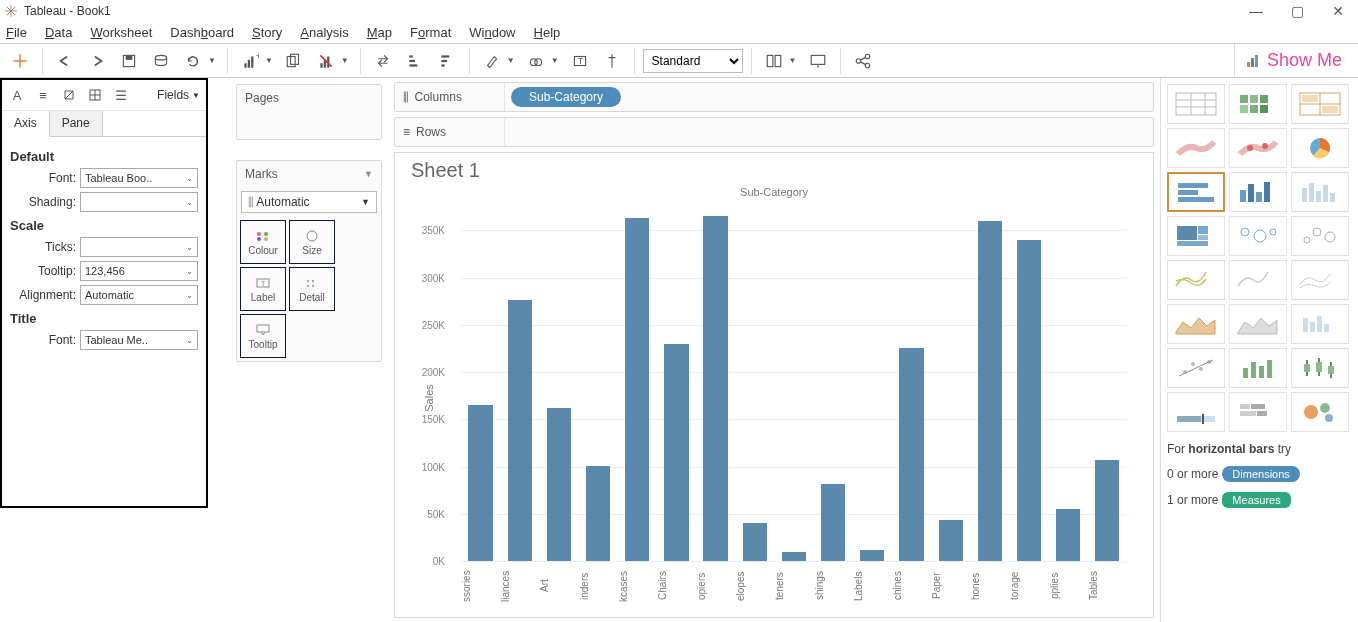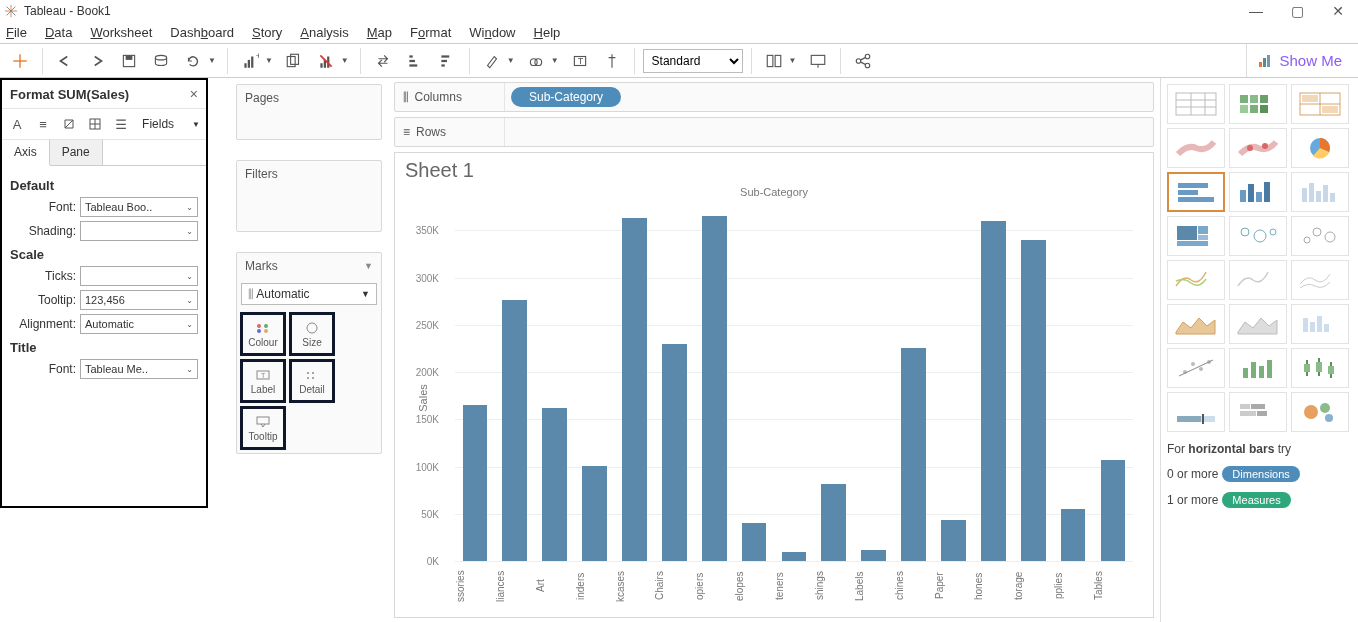--- a/index.html
+++ b/index.html
@@ -15,78 +15,78 @@
 .menubar span u { text-decoration: underline; }
 
 .toolbar { height: 34px; border-bottom: 1px solid #ccc; display:flex; align-items:center; padding: 0 6px; gap:4px;}
 .tsep { width:1px; height: 26px; background:#ddd; margin: 0 4px; }
 .tbtn { width:28px; height:26px; display:flex; align-items:center; justify-content:center; border-radius:2px; cursor:pointer; color:#555;}
 .tbtn svg { width:18px; height:18px; }
 .tdrop { display:flex; align-items:center;}
 .tdrop .caret { font-size:8px; margin-left:-2px; color:#555; padding:0 3px;}
 .fitselect { width:100px; height:24px; border:1px solid #bbb; background:#fff; font-size:12px; padding: 2px 4px;}
 .showme { margin-left:auto; display:flex; align-items:center; gap:6px; padding: 4px 10px; cursor:pointer; border-left:1px solid #ddd; height:100%;}
-.showme-text { font-size:15px; color:#8b5cf6;}
+.showme-text { font-size:18px; color:#ec4899;}
 
 .main { display:flex; height: calc(622px - 22px - 22px - 34px); }
 .format-panel { width: 208px; border: 2px solid #000; height: 430px; margin: 0; background:#fff; display:flex; flex-direction:column;}
 .fp-header { display:flex; align-items:center; padding: 6px 8px; border-bottom:1px solid #e5e5e5;}
 .fp-title { font-size: 13px; font-weight:600; color:#333;}
 .fp-close { margin-left:auto; cursor:pointer; color:#666; font-size:14px;}
 .fp-iconrow { display:flex; align-items:center; padding: 6px 6px; gap:8px; border-bottom:1px solid #e5e5e5;}
 .fp-iconrow .fpicon { width:18px; height:18px; display:flex; align-items:center; justify-content:center; color:#555; cursor:pointer; font-size:13px;}
-.fp-fields { margin-left:auto; font-size:12px; color:#333; cursor:pointer; display:flex; align-items:center; gap:18px;}
+.fp-fields { margin-left:auto; font-size:12px; color:#333; cursor:pointer; display:flex; align-items:center; gap:3px;}
 .fp-tabs { display:flex; border-bottom:1px solid #ccc; }
 .fp-tab { padding: 5px 12px; font-size:12px; cursor:pointer; border-right:1px solid #ccc;}
 .fp-tab.active { background:#fff; border-bottom: 2px solid #fff; margin-bottom:-1px; font-weight:500;}
 .fp-tab.inactive { background:#f0f0f0;}
 .fp-body { padding: 6px 8px; }
 .fp-section { font-weight:700; font-size:13px; margin: 6px 0 4px; }
 .fp-row { display:flex; align-items:center; margin: 4px 0; }
 .fp-label { width: 70px; text-align:right; font-size:12px; padding-right: 4px;}
 .fp-input { flex:1; height:20px; border:1px solid #aaa; background:#fff; padding: 0 4px; font-size:11px; display:flex; align-items:center;justify-content:space-between;}
 .fp-input .sel-caret{font-size:8px;color:#555;}
 
 .shelves-col { width: 158px; display:flex; flex-direction:column; gap:20px; padding: 6px; margin-left: 22px;}
 .shelf { border:1px solid #d8d8d8; border-radius:2px; background:#fafafa; }
 .shelf-h { padding: 6px 8px; font-size:12px; color:#555; display:flex; align-items:center; justify-content:space-between;}
 .marks-type { margin: 4px; border:1px solid #bbb; background:#fff; font-size:12px; height:22px; display:flex; align-items:center; padding:0 6px; justify-content:space-between;}
 .marks-grid { display:flex; flex-wrap:wrap; gap:3px; padding:3px;}
-.mark-cell { width:46px; height:44px; border:3px solid #0f172a; display:flex; flex-direction:column; align-items:center; justify-content:center; gap:2px; font-size:10px; color:#555; cursor:pointer;}
+.mark-cell { width:46px; height:44px; border:1px solid #0f172a; display:flex; flex-direction:column; align-items:center; justify-content:center; gap:2px; font-size:10px; color:#555; cursor:pointer;}
 .mark-cell svg { width:18px; height:14px;}
 
 .center-col { flex:1; display:flex; flex-direction:column; padding: 4px 6px; min-width:0;}
 .pill-row { display:flex; align-items:center; border:1px solid #d8d8d8; border-radius:2px; height:30px; margin-bottom:5px; background:#fafafa;}
 .pill-row-label { width:110px; padding:0 8px; font-size:12px; color:#555; display:flex; align-items:center; gap:6px; border-right:1px solid #e5e5e5; height:100%;}
 .pill-row-body { flex:1; padding: 0 6px;}
 .pill { display:inline-block; padding: 3px 18px; border-radius:12px; color:#fff; font-size:12px;}
 .pill.blue { background:#4e8cba;}
 .pill.green { background:#2fa77d;}
-.sheet-area { flex:1; border:1px solid #d8d8d8; background:#fff; padding: 6px 10px; min-height:0; display:flex; flex-direction:column;}
+.sheet-area { flex:1; border:1px solid #d8d8d8; background:#fff; padding: 6px 16px; min-height:0; display:flex; flex-direction:column;}
 .sheet-title { font-size:20px; color:#666; margin-bottom:2px;}
 .chart-wrap { flex:1; position:relative; }
 .axis-title-top { text-align:center; font-size:11px; color:#777; margin: 2px 0;}
 .y-axis-label { position:absolute; left:4px; top:50%; transform: translateY(-50%) rotate(-90deg); font-size:11px; color:#777; transform-origin:center;}
 .y-ticks { position:absolute; left:0; top:18px; bottom:50px; width:48px;}
 .y-tick { position:absolute; right:14px; font-size:10px; color:#888; transform:translateY(50%);}
 .gridline {position:absolute; left:50px; right:10px; height:1px; background:#eee;}
 .bars { position:absolute; left:50px; right:10px; top:18px; bottom:50px; display:flex; align-items:flex-end;}
 .bar-group { flex:1; display:flex; justify-content:center; align-items:flex-end; height:100%;}
 .bar { width: 62%; background:#5a89ab;}
 .x-labels { position:absolute; left:50px; right:10px; bottom:0; height:48px; display:flex;}
 .x-lbl { flex:1; text-align:center; font-size:10px; color:#777; writing-mode: vertical-rl; transform: rotate(180deg); padding-top:2px; white-space:nowrap; overflow:hidden;}
 
 .showme-panel { width:198px; border-left:1px solid #ddd; padding: 6px; display:flex; flex-direction:column;}
 .sm-grid { display:flex; flex-wrap:wrap; gap:4px; }
 .sm-cell { width:58px; height:40px; border:1px solid #e3e3e3; display:flex; align-items:center; justify-content:center; cursor:pointer; position:relative;}
 .sm-cell.highlight { border:2px solid #d98b3f;}
 .sm-hint { margin-top:10px; font-size:12px; color:#444;}
 .sm-pill { display:inline-block; padding:2px 10px; border-radius:10px; color:#fff; font-size:11px; margin-left:4px;}
 .sm-pill.blue{background:#4e8cba;}
-.sm-pill.green{background:#2fa77d;}
+.sm-pill.green{background:#2fa77d;border-radius:6px;}
 
 svg { display:block;}
 </style>
 </head>
 <body>
 
 <div class="titlebar">
   <span class="logo">
     <svg viewBox="0 0 16 16">
         <g stroke="#e8762d" stroke-width="1">
@@ -274,24 +274,20 @@
         <rect x="6" y="5" width="3" height="9" fill="#5b879b"></rect>
         <rect x="10" y="2" width="3" height="12" fill="#7099b5"></rect>
       </svg>
     <span class="showme-text">Show Me</span>
   </div>
 </div>
 
 <div class="main">
 
   <div class="format-panel">
-    <div class="fp-header">
-      <span class="fp-title">Format SUM(Sales)</span>
-      <span class="fp-close">×</span>
-    </div>
     <div class="fp-iconrow">
       <span class="fpicon">A</span>
       <span class="fpicon">≡</span>
       <span class="fpicon">
           <svg width="14" height="14" viewBox="0 0 14 14">
             <path d="M3 3 h8 v8 h-8z" fill="none" stroke="#555"></path>
             <path d="M3 11 L11 3" stroke="#555"></path>
           </svg>
         </span>
       <span class="fpicon">
@@ -358,23 +354,20 @@
             <span>Tableau Me..</span>
             <span class="sel-caret">⌄</span>
           </div>
         </div>
     </div>
   </div>
 
   <div class="shelves-col">
     <div class="shelf" style="height:56px">
         <div class="shelf-h">Pages</div>
-      </div>
-    <div class="shelf" style="height:72px">
-        <div class="shelf-h">Filters</div>
       </div>
     <div class="shelf">
       <div class="shelf-h">
           <span>Marks</span>
           <span style="font-size:9px;color:#888">▼</span>
         </div>
       <div class="marks-type">
           <span><span style="color:#888">⫼ </span><span>Automatic</span></span>
           <span style="font-size:9px">▼</span>
         </div>

